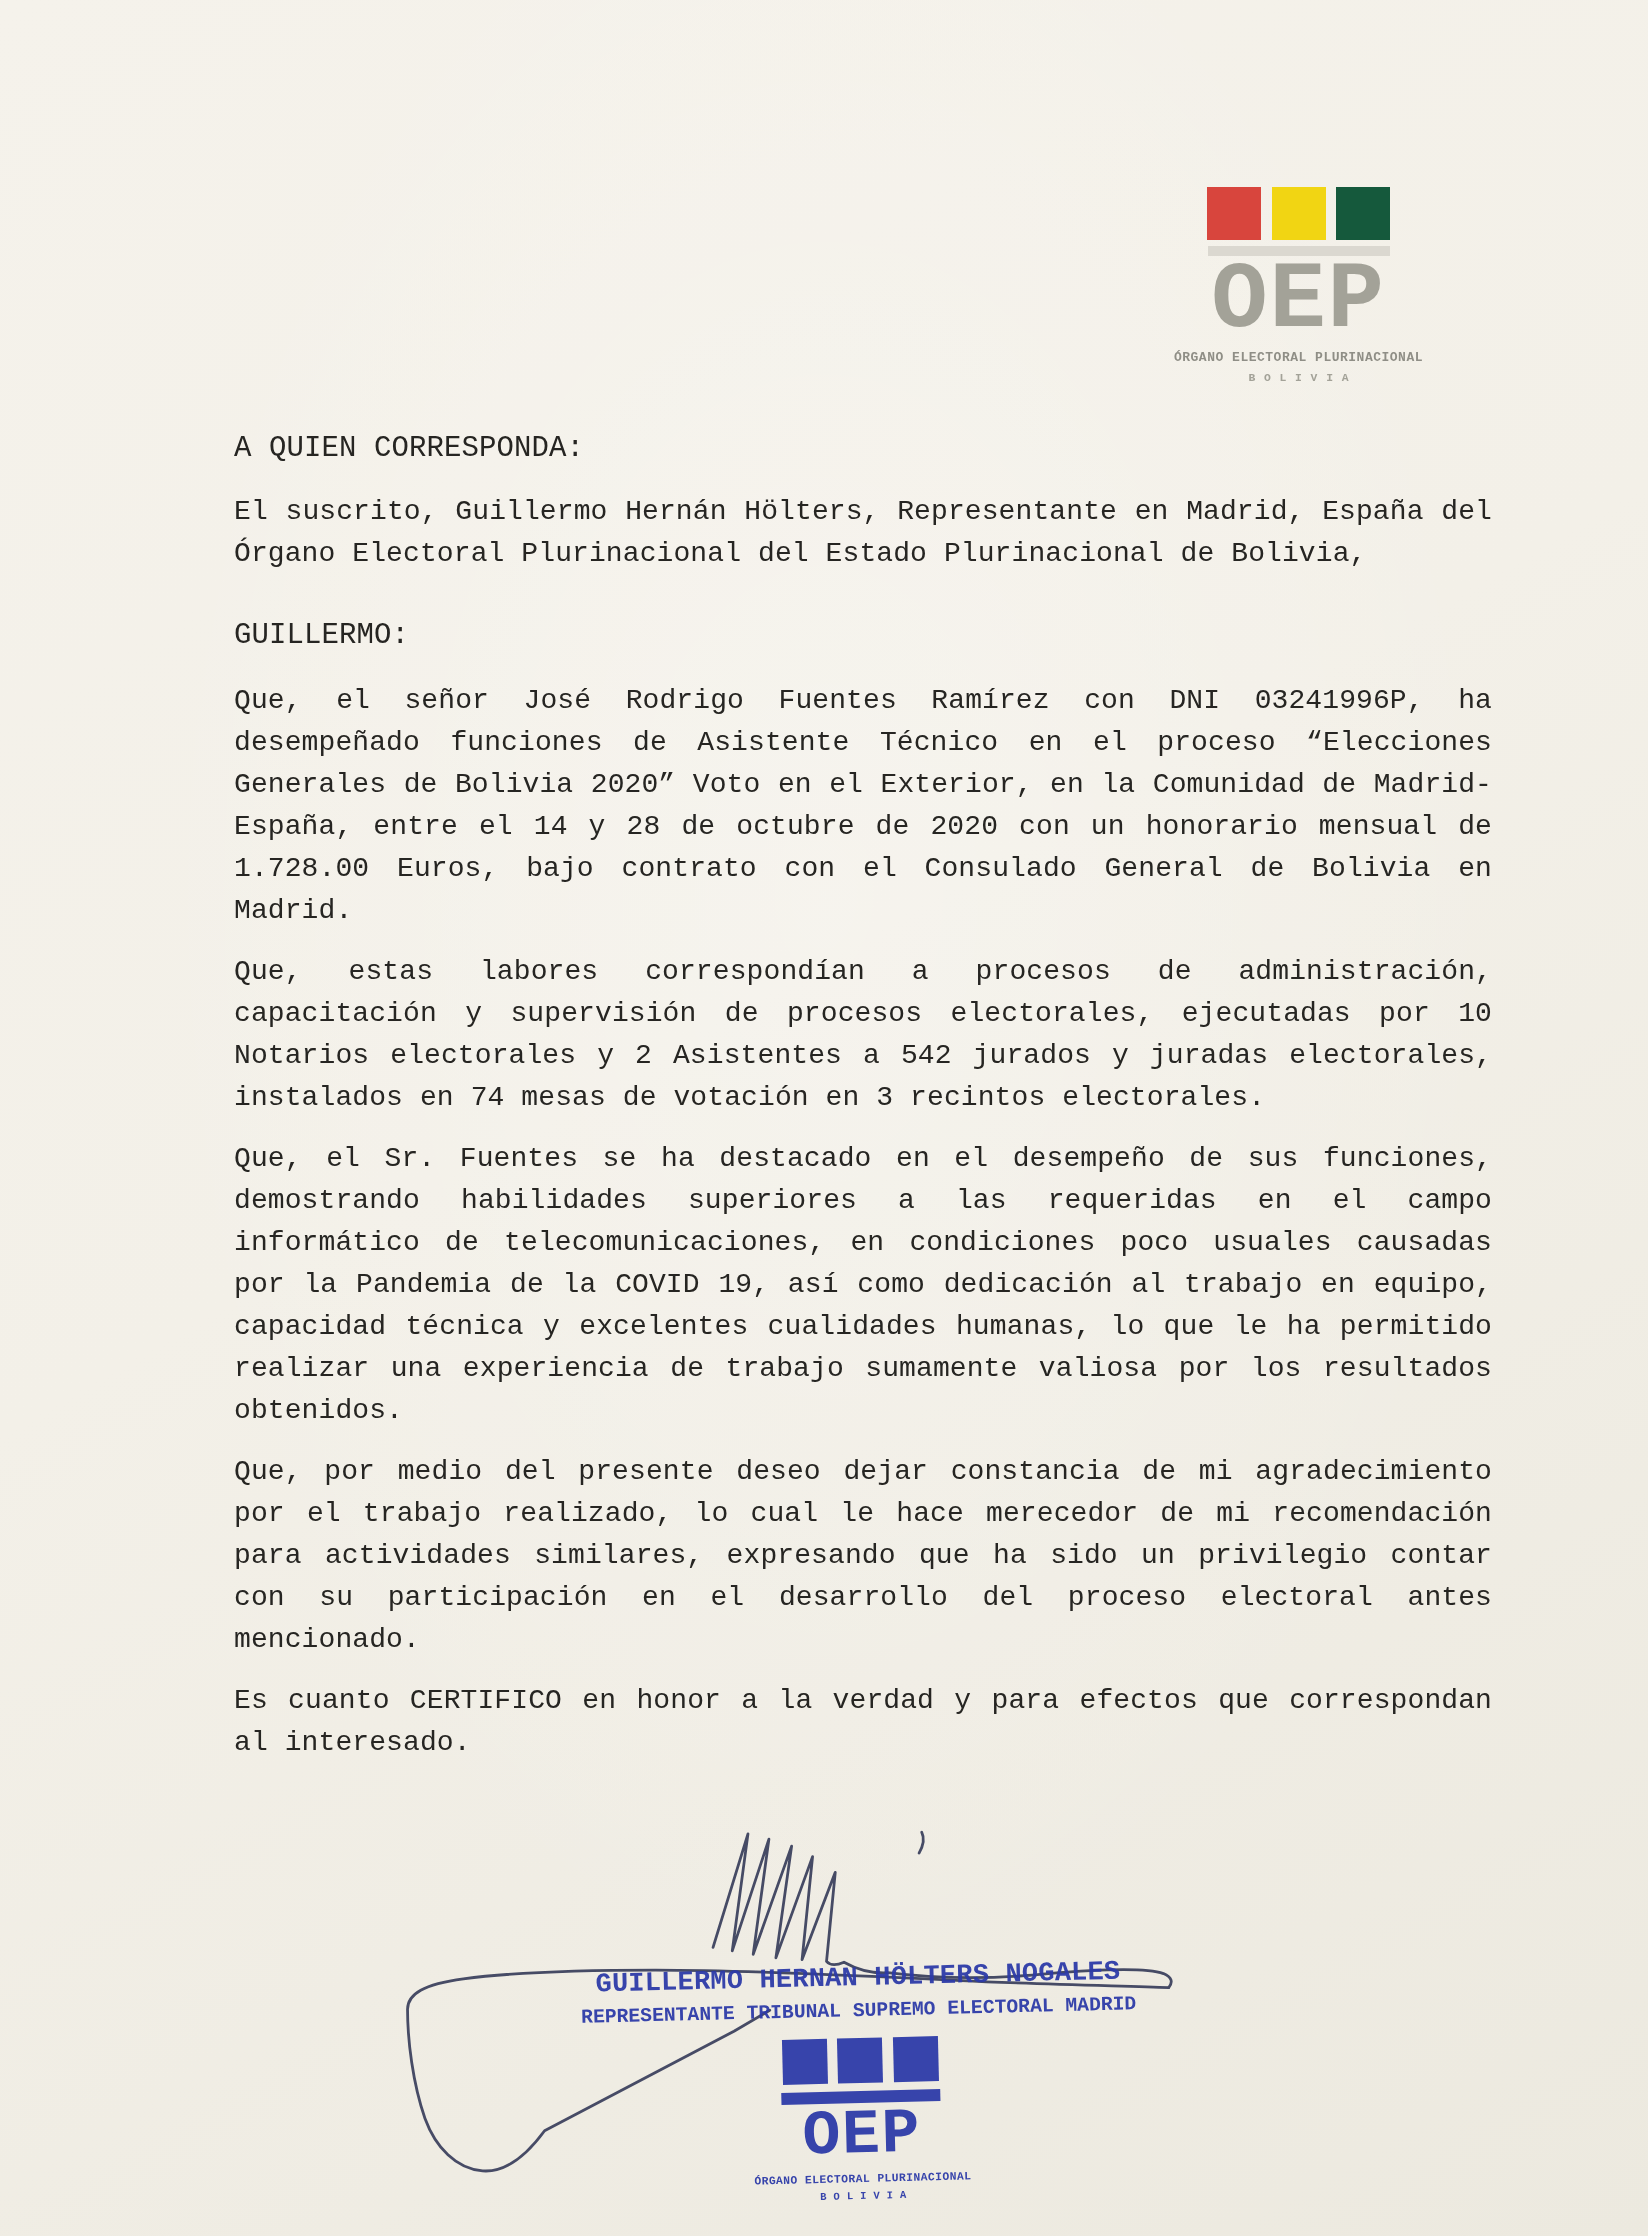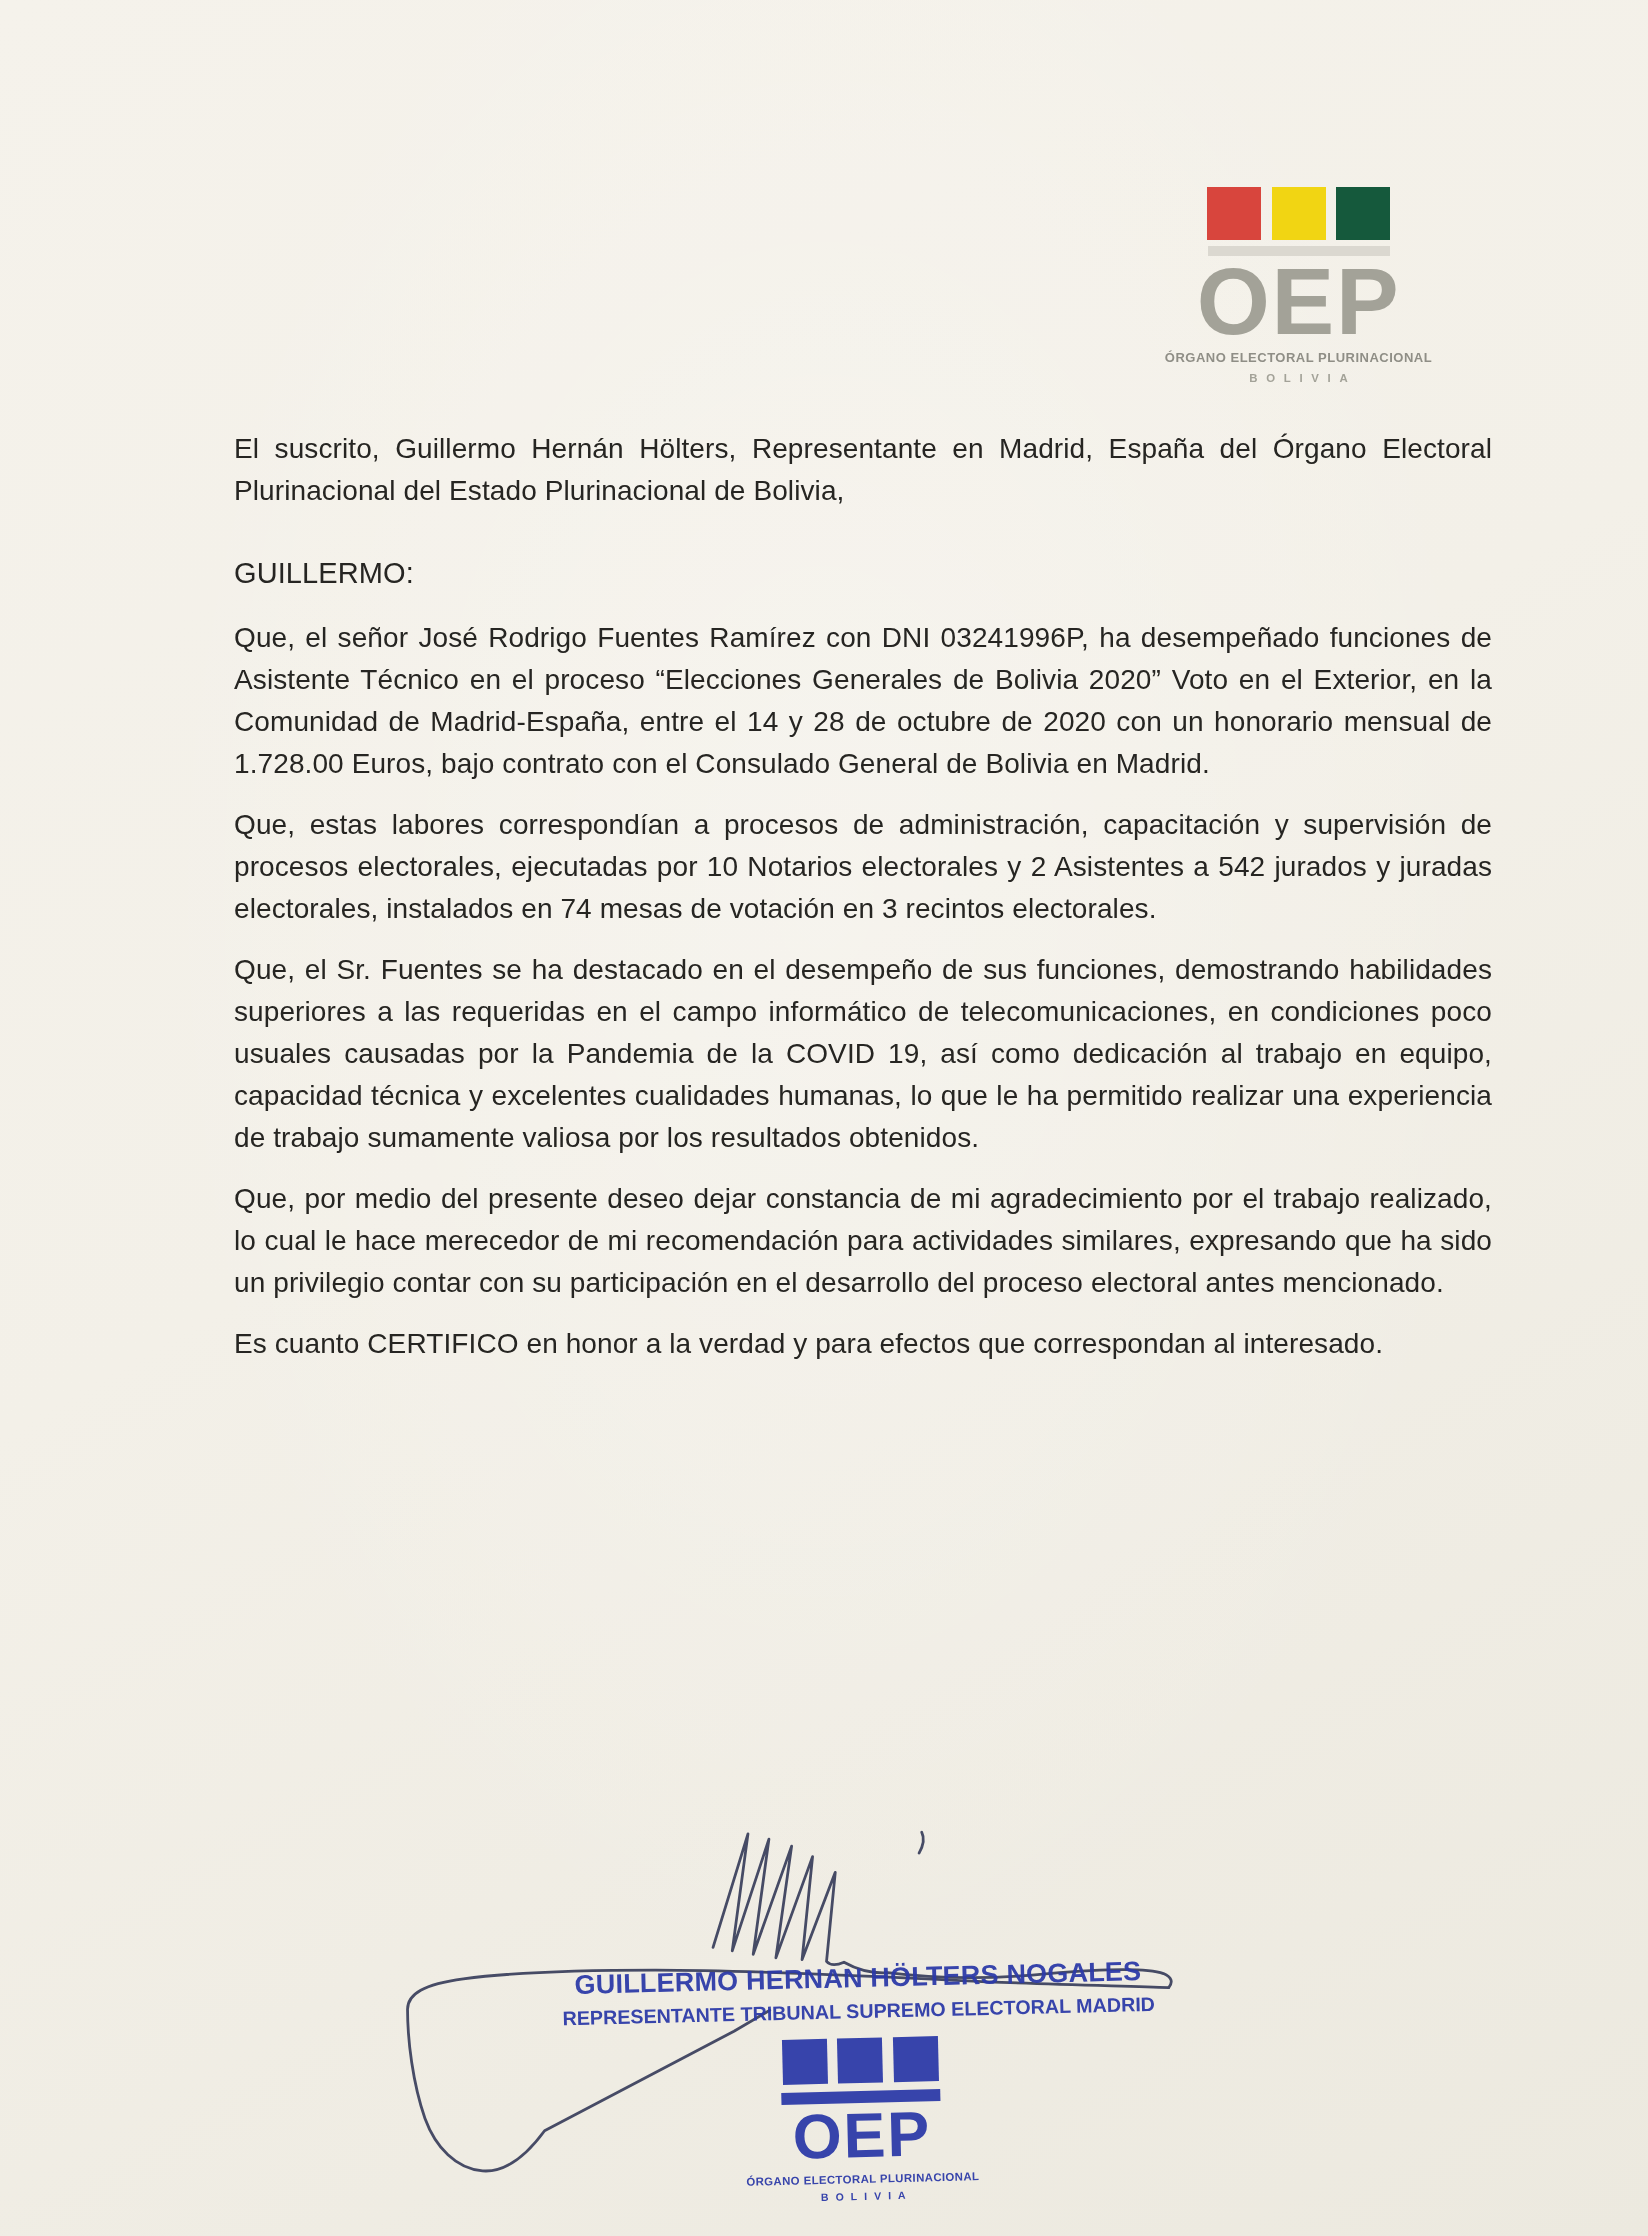--- a/index.html
+++ b/index.html
@@ -16,21 +16,21 @@
   *{margin:0;padding:0;box-sizing:border-box;}
   html,body{background:#888;}
   .paper{
     position:relative;
     width:1648px;height:2237px;
     margin:0 auto;
     background:
       radial-gradient(ellipse at 50% 40%, rgba(255,255,255,.25), rgba(0,0,0,0) 60%),
       linear-gradient(150deg,#f5f2eb 0%, #f3f0e8 45%, #ece9df 100%);
     overflow:hidden;
-    font-family:Liberation Sans, sans-serif;
+    font-family:Liberation Mono, monospace;
     color:var(--ink);
   }
 
   
   .oep-logo{
     position:absolute; left:1163px; top:187px; width:271px;
     text-align:center;
   }
   .flag-row{display:flex; justify-content:center; gap:10.5px;}
   .flag-sq{width:54px;height:53px;}
@@ -97,20 +97,21 @@
       <div class="flag-sq yellow"></div>
       <div class="flag-sq green"></div>
     </div>
     <div class="logo-underline"></div>
     <div class="logo-acronym">OEP</div>
     <div class="logo-org">ÓRGANO ELECTORAL PLURINACIONAL</div>
     <div class="logo-country">BOLIVIA</div>
   </div>
 
   <div class="letter">
+    <h1 class="salutation">A QUIEN CORRESPONDA:</h1>
     <p class="intro">El suscrito, Guillermo Hernán Hölters, Representante en Madrid, España del Órgano Electoral Plurinacional del Estado Plurinacional de Bolivia,</p>
     <h2 class="certifica">GUILLERMO:</h2>
     <p class="body-par">Que, el señor José Rodrigo Fuentes Ramírez con DNI 03241996P, ha desempeñado funciones de Asistente Técnico en el proceso “Elecciones Generales de Bolivia 2020” Voto en el Exterior, en la Comunidad de Madrid-España, entre el 14 y 28 de octubre de 2020 con un honorario mensual de 1.728.00 Euros, bajo contrato con el Consulado General de Bolivia en Madrid.</p>
     <p class="body-par">Que, estas labores correspondían a procesos de administración, capacitación y supervisión de procesos electorales, ejecutadas por 10 Notarios electorales y 2 Asistentes a 542 jurados y juradas electorales, instalados en 74 mesas de votación en 3 recintos electorales.</p>
     <p class="body-par">Que, el Sr. Fuentes se ha destacado en el desempeño de sus funciones, demostrando habilidades superiores a las requeridas en el campo informático de telecomunicaciones, en condiciones poco usuales causadas por la Pandemia de la COVID 19, así como dedicación al trabajo en equipo, capacidad técnica y excelentes cualidades humanas, lo que le ha permitido realizar una experiencia de trabajo sumamente valiosa por los resultados obtenidos.</p>
     <p class="body-par">Que, por medio del presente deseo dejar constancia de mi agradecimiento por el trabajo realizado, lo cual le hace merecedor de mi recomendación para actividades similares, expresando que ha sido un privilegio contar con su participación en el desarrollo del proceso electoral antes mencionado.</p>
     <p class="body-par">Es cuanto CERTIFICO en honor a la verdad y para efectos que correspondan al interesado.</p>
   </div>
 
   <svg class="signature-svg" viewBox="0 0 1120 480" aria-hidden="true">

